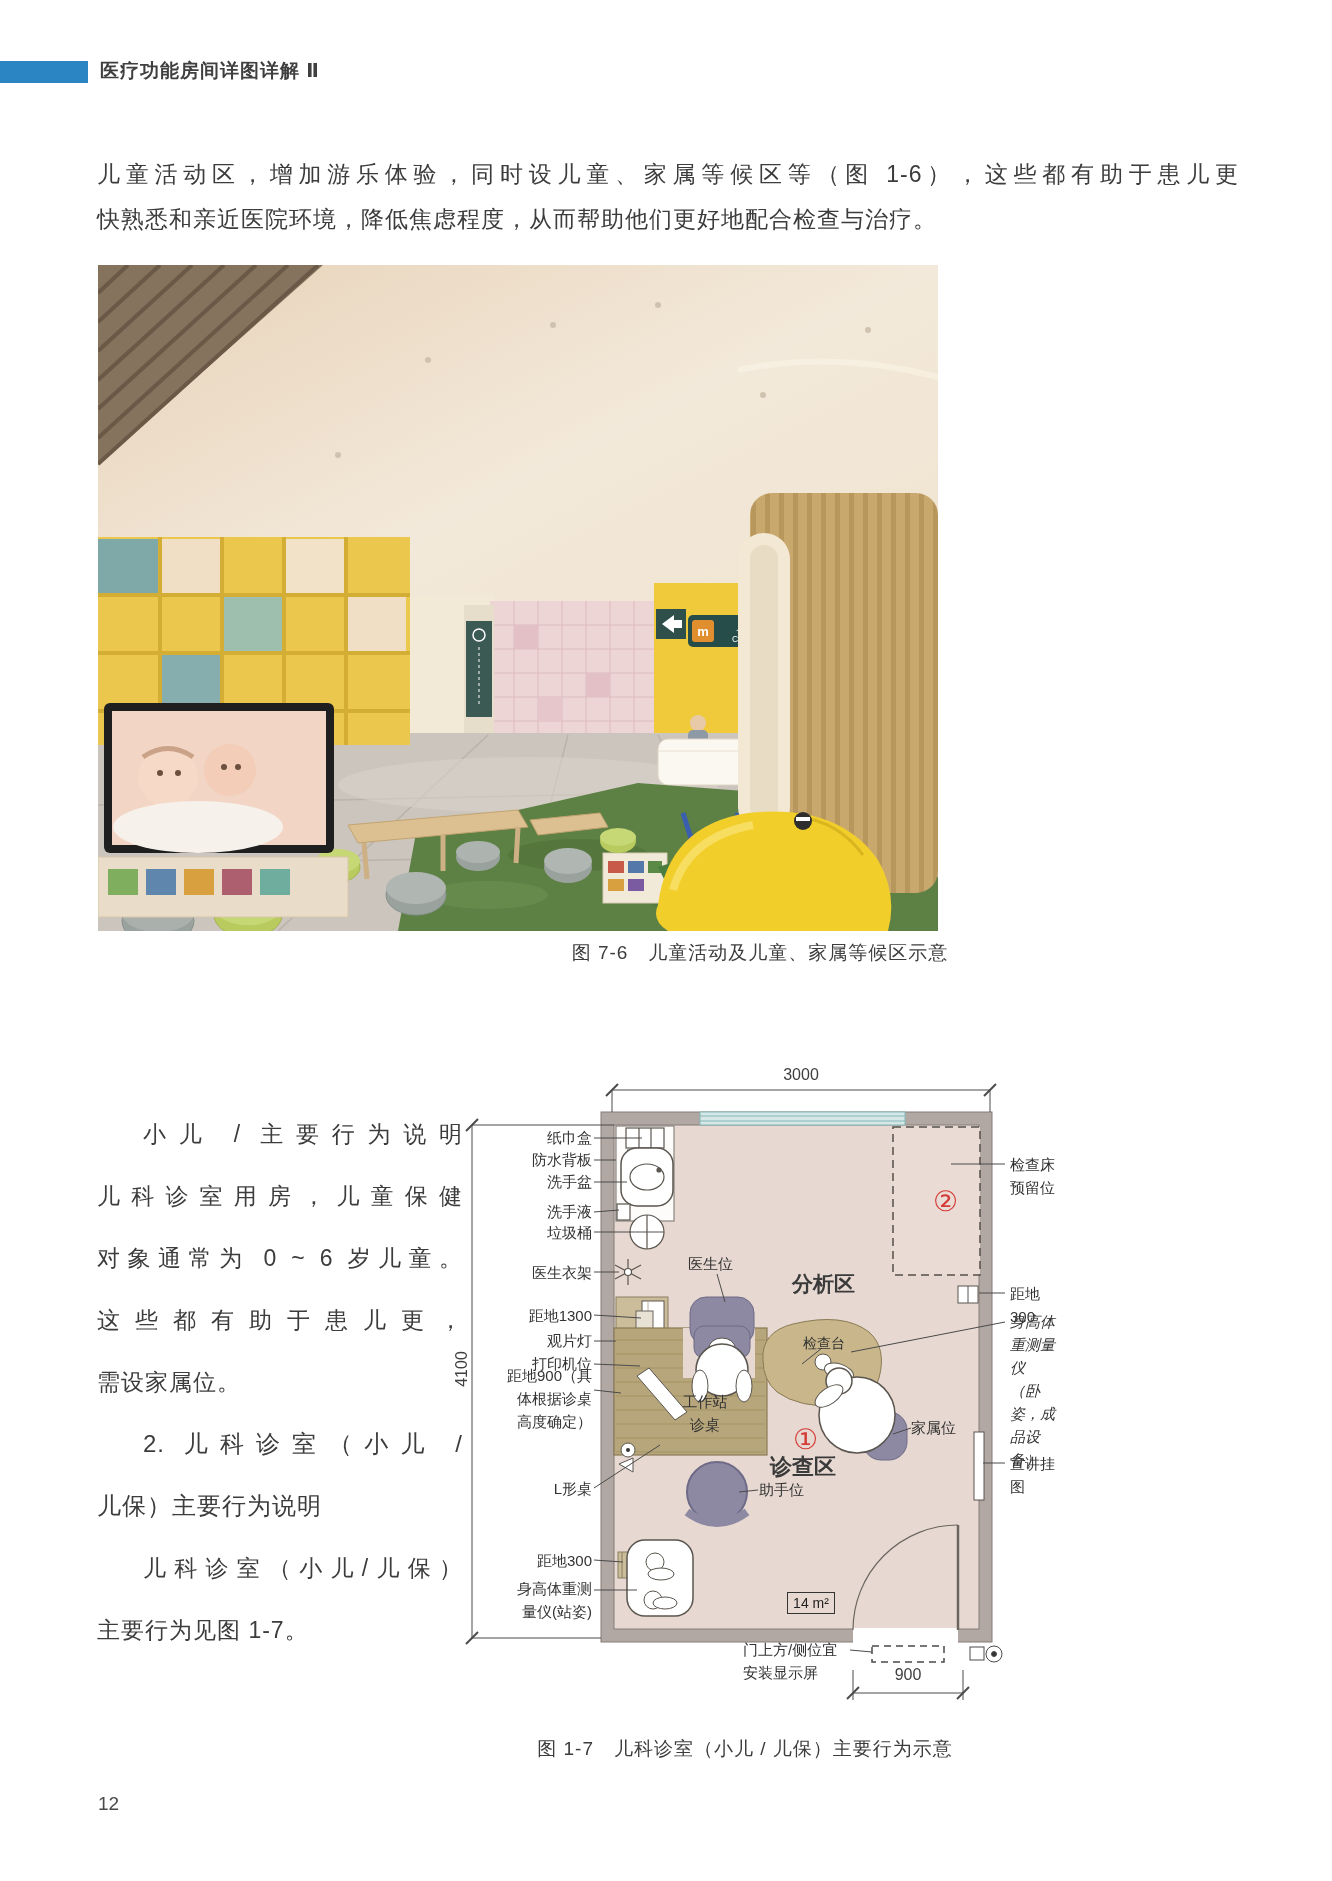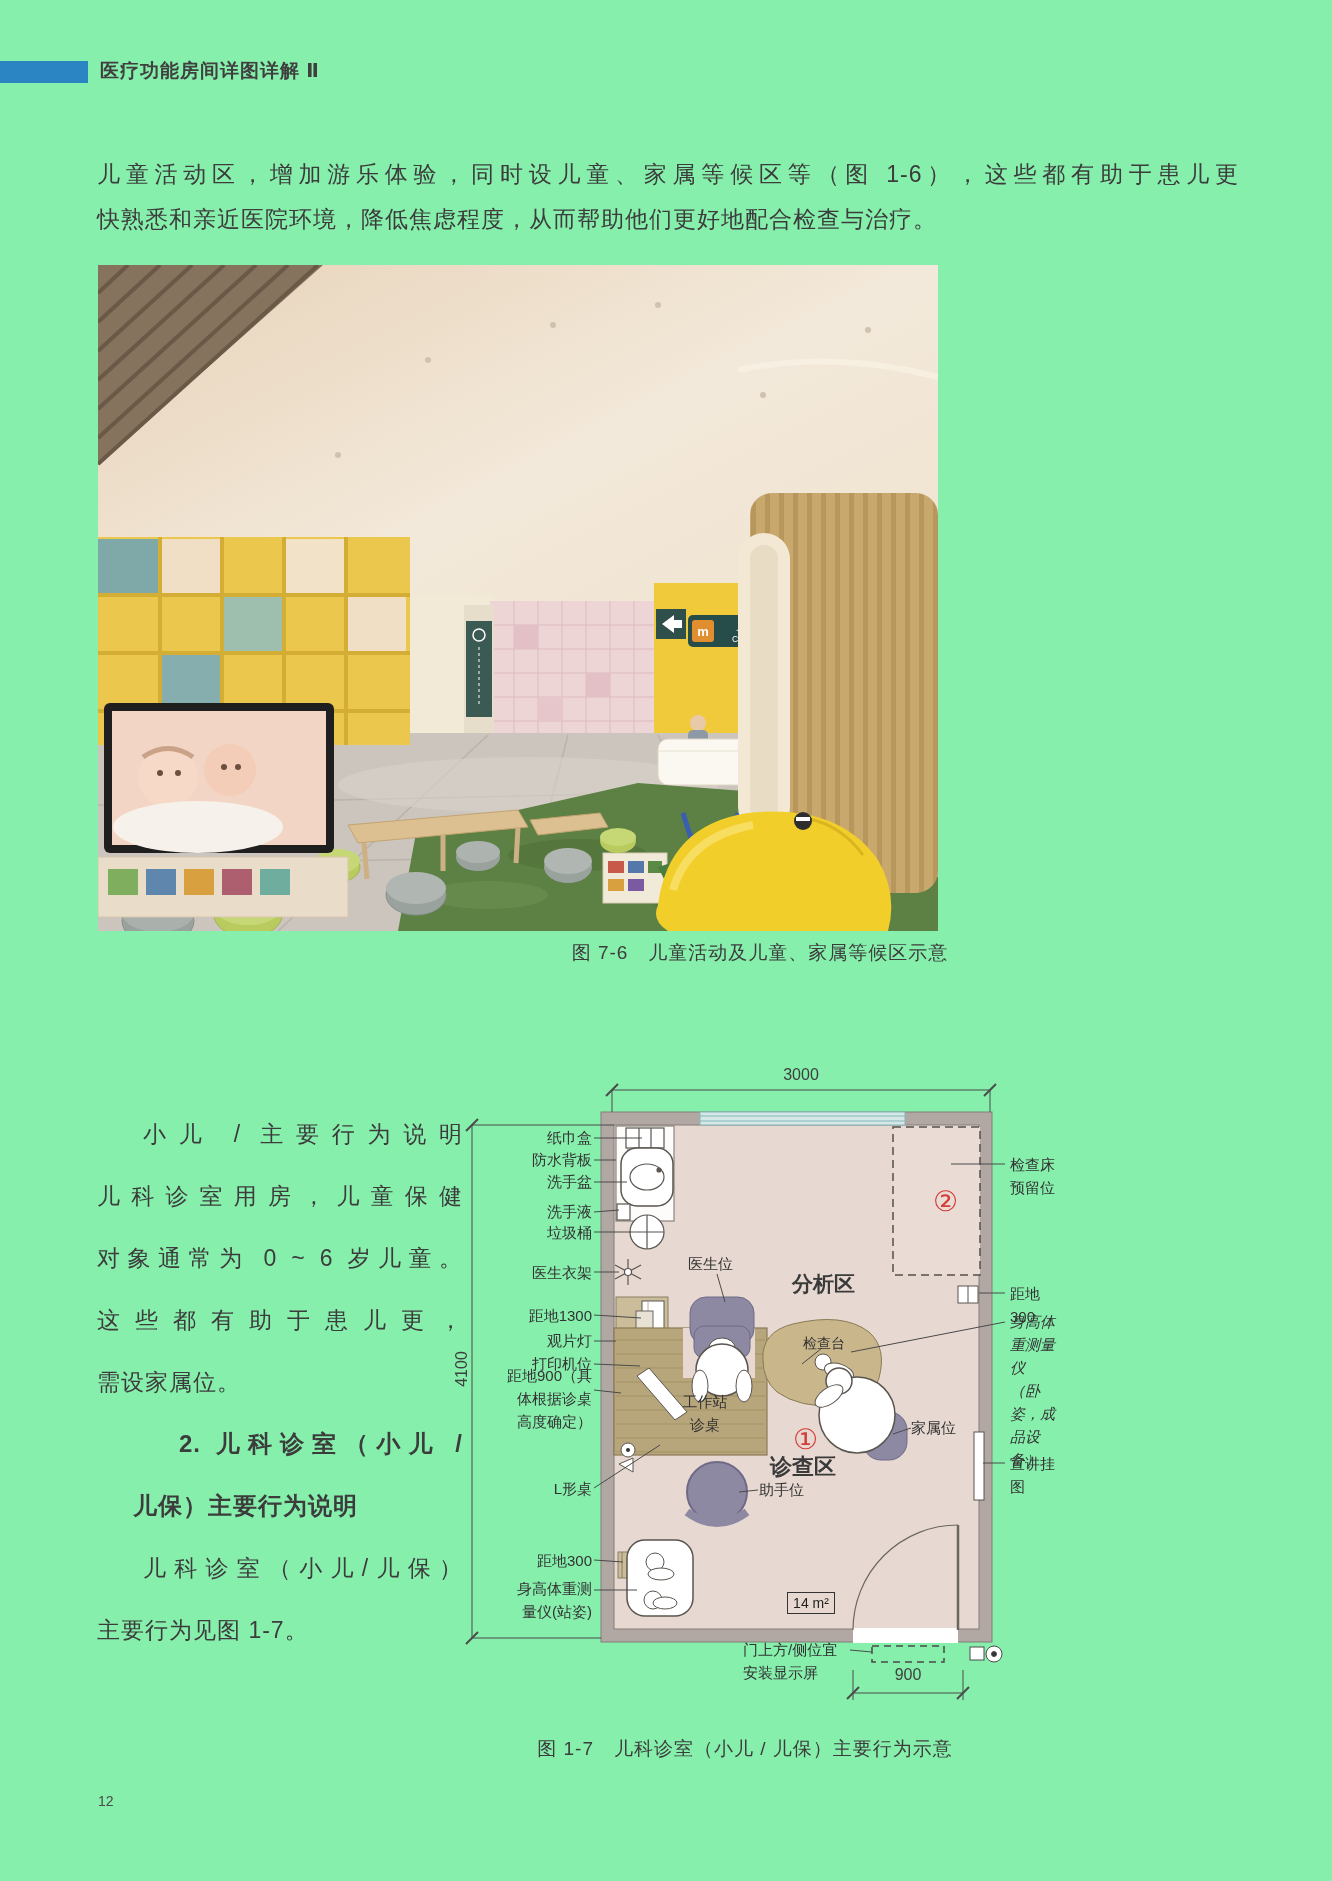--- a/index.html
+++ b/index.html
@@ -1,48 +1,48 @@
 <!DOCTYPE html>
 <html><head>
 <meta charset="utf-8">
 <style>
   html,body{margin:0;padding:0;background:#888;}
-  .page{position:relative;width:1332px;height:1881px;background:#86efac;margin:0 auto;
+  .page{position:relative;width:1332px;height:1881px;background:#ffffff;margin:0 auto;
         font-family:"Liberation Sans","DejaVu Sans",sans-serif;overflow:hidden;color:#3a3a3a;}
   .abs{position:absolute;}
   
   .header-bar{left:0;top:61px;width:88px;height:22px;background:#2b85c2;}
   .header-title{left:100px;top:58px;font-size:19px;font-weight:600;color:#3f3f3f;letter-spacing:1px;}
   
   .intro{left:97px;top:152px;width:1142px;font-size:23px;line-height:45px;color:#3c3c3c;letter-spacing:1px;}
   .intro .l1{text-align:justify;text-align-last:justify;}
   
   .photo{left:98px;top:265px;width:840px;height:666px;}
   
   .caption{font-size:19px;color:#3c3c3c;letter-spacing:1px;text-align:center;}
   .cap6{left:430px;top:940px;width:660px;}
   .cap7{left:415px;top:1736px;width:660px;}
   
   .column{left:97px;top:1103px;width:366px;font-size:23px;color:#3c3c3c;letter-spacing:1px;}
   .col-line{height:62px;line-height:62px;text-align:justify;}
   .col-line.jl{text-align-last:justify;}
   .col-line.indent{padding-left:46px;}
-  .col-line.bold{font-weight:bold;font-size:24px;margin-left:36px;}
+  .col-line.bold{font-weight:normal;font-size:24px;}
   
   .plan{left:395px;top:1060px;width:660px;height:660px;}
   .plan svg{position:absolute;left:0;top:0;}
   .plabel{position:absolute;font-size:15px;line-height:23px;color:#333;white-space:pre-line;}
   .pl-right{right:463px;text-align:right;}
   .pl-left{left:615px;text-align:left;}
   .dim{position:absolute;font-size:16px;color:#3f3f3f;text-align:center;}
   .marker{position:absolute;color:#d43c38;font-size:28px;line-height:28px;}
   .zone{position:absolute;font-weight:bold;color:#3a3a3a;}
   .areabox{position:absolute;left:392px;top:532px;width:46px;height:20px;border:1.5px solid #333;
            font-size:14px;text-align:center;line-height:20px;color:#222;}
-  .pagenum{left:98px;top:1793px;font-size:14px;color:#4a4a4a;}
+  .pagenum{left:98px;top:1793px;font-size:19px;color:#4a4a4a;}
 </style>
 </head>
 <body>
 
 <div class="page">
 
   <div class="abs header-bar"></div>
   <div class="abs header-title">医疗功能房间详图详解 Ⅱ</div>
 
   <div class="abs intro">

